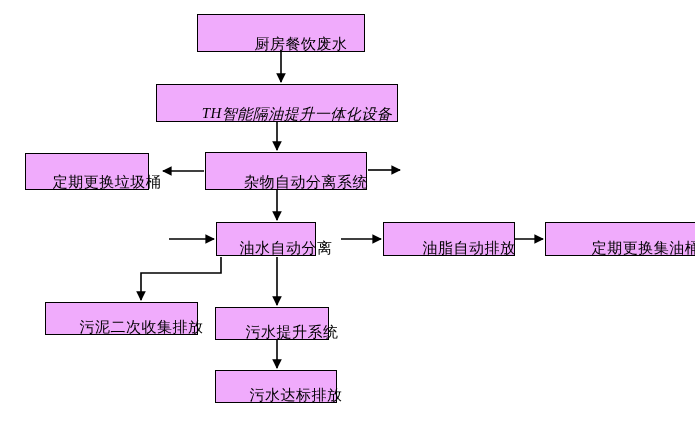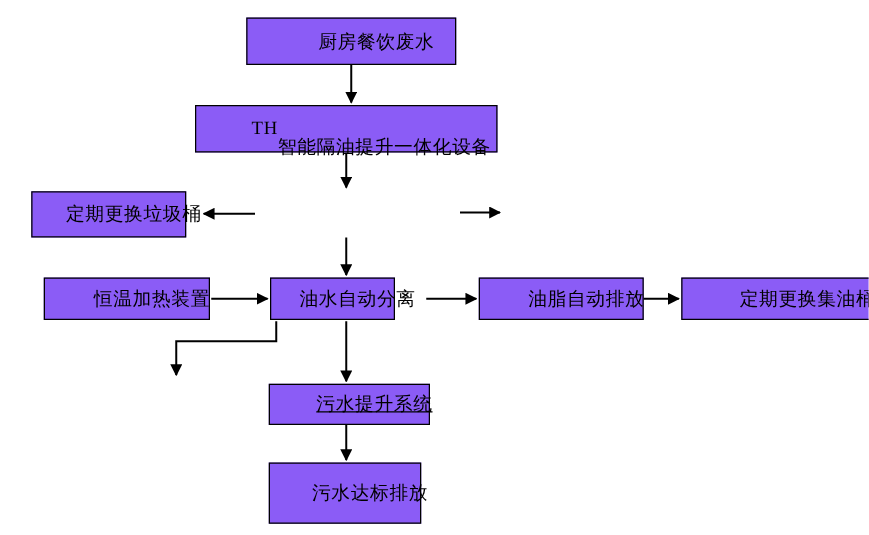--- a/index.html
+++ b/index.html
@@ -21,34 +21,35 @@
     position: absolute;
     left: 0;
     top: 0;
     width: 695px;
     height: 428px;
   }
   .node {
     position: absolute;
     box-sizing: border-box;
     border: 1.6px solid #000000;
-    background: #8b5cf6;
+    background: #f0abfc;
     display: flex;
-    align-items: center;
+    align-items: flex-end;
     justify-content: center;
     color: #000000;
     font-size: 15px;
     line-height: 1;
     letter-spacing: 0.5px;
     white-space: nowrap;
     z-index: 2;
     padding-left: 40px;
   }
   .node.serif-lead {
     font-family: "Liberation Serif", "DejaVu Serif", serif;
+    font-style: italic;
   }
   .node.serif-lead .cjk {
     font-family: "Liberation Sans", "DejaVu Sans", sans-serif;
     margin-top: 29px;
   }
   .label-text {
     display: inline-block;
   }
 </style>
 </head>
@@ -94,40 +95,43 @@
 
   <div class="node serif-lead" style="left:156px; top:84px; width:242px; height:38px;">
     <span class="label-text">TH </span>
       <span class="label-text cjk">智能隔油提升一体化设备</span>
   </div>
 
   <div class="node" style="left:25px; top:153px; width:124px; height:37px;">
     <span class="label-text">定期更换垃圾桶</span>
   </div>
 
+  <div class="node" style="left:205px; top:152px; width:162px; height:38px;">
+    <span class="label-text">杂物自动分离系统</span>
+  </div>
 
 
-  <div class="node" style="left:35px; top:222px; width:133px; height:34px;">
-    <span class="label-text">恒温加热装置</span>
-  </div>
 
   <div class="node" style="left:216px; top:222px; width:100px; height:34px;">
     <span class="label-text">油水自动分离</span>
   </div>
 
   <div class="node" style="left:383px; top:222px; width:132px; height:34px;">
     <span class="label-text">油脂自动排放</span>
   </div>
 
   <div class="node" style="left:545px; top:222px; width:162px; height:34px;">
     <span class="label-text">定期更换集油桶</span>
   </div>
 
+  <div class="node" style="left:45px; top:302px; width:153px; height:33px;">
+    <span class="label-text">污泥二次收集排放</span>
+  </div>
 
-  <div class="node" style="left:215px; top:307px; width:129px; height:33px;text-decoration:underline;">
+  <div class="node" style="left:215px; top:307px; width:114px; height:33px;">
     <span class="label-text">污水提升系统</span>
   </div>
 
-  <div class="node" style="left:215px; top:370px; width:122px; height:49px;">
+  <div class="node" style="left:215px; top:370px; width:122px; height:33px;">
     <span class="label-text">污水达标排放</span>
   </div>
 
 </div>
 
 </body></html>

